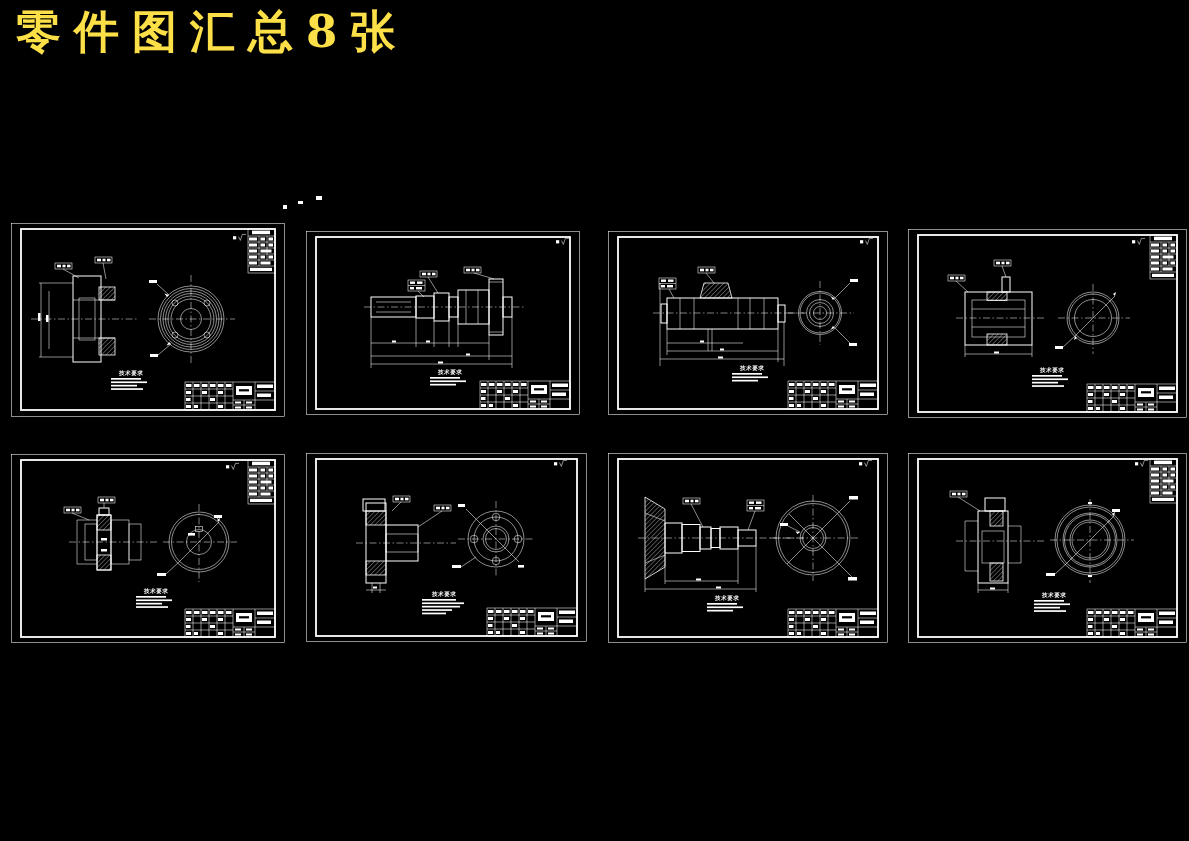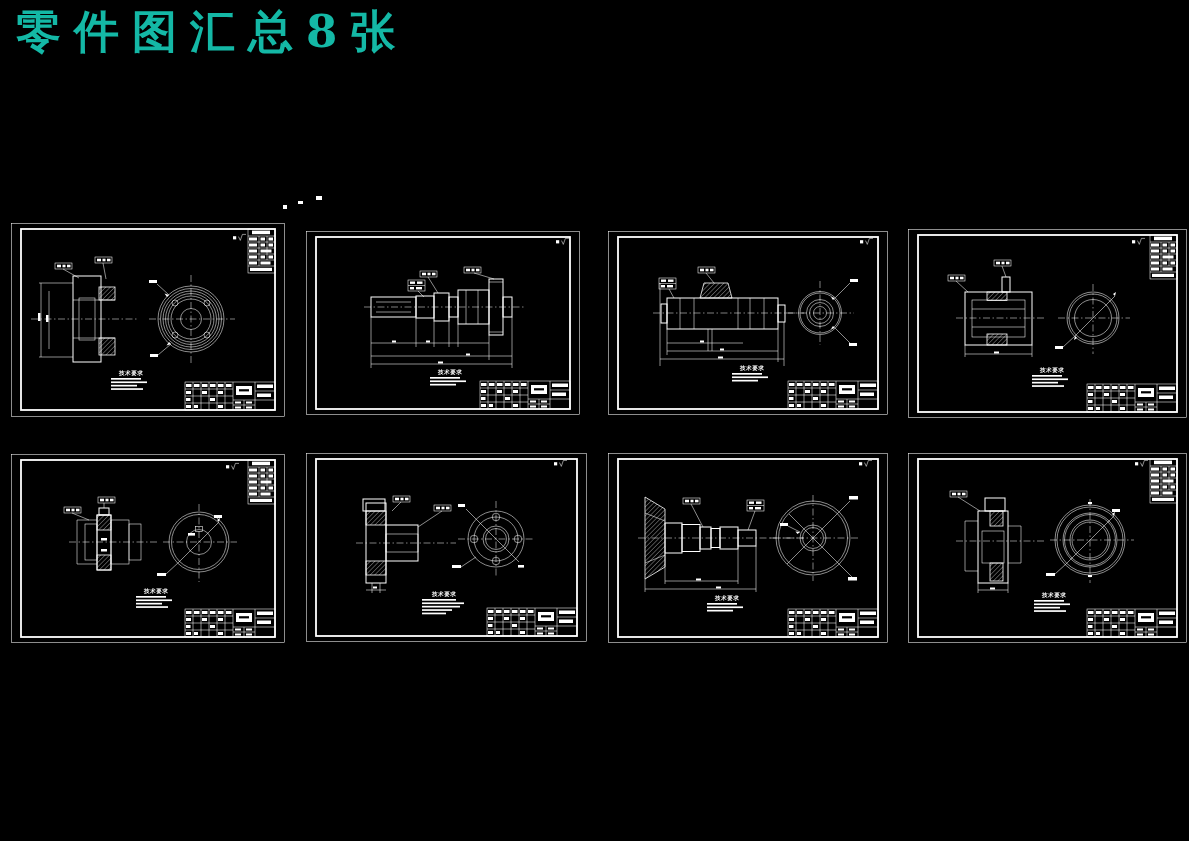--- a/index.html
+++ b/index.html
@@ -6,21 +6,21 @@
   body{
     width:1189px;height:841px;
     background:#000;
     position:relative;
     overflow:hidden;
     font-family:"DejaVu Serif", serif;
   }
   .page-title{
     position:absolute;left:16px;top:2px;
     font-size:45px;font-weight:bold;letter-spacing:13px;
-    color:#14b8a6;
+    color:#fde047;
     font-family:"DejaVu Serif", serif;
     white-space:nowrap;
   }
   .sheet{position:absolute;}
   .sheet svg{display:block;width:100%;height:100%;}
   
   .s{stroke:#fff;fill:none;stroke-width:1;}
   .t{stroke:#fff;fill:none;stroke-width:.55;}
   .ib{stroke:#fff;fill:none;stroke-width:1.8;}
   .cl{stroke:#fff;fill:none;stroke-width:.5;stroke-dasharray:7 2.5 1.5 2.5;}

